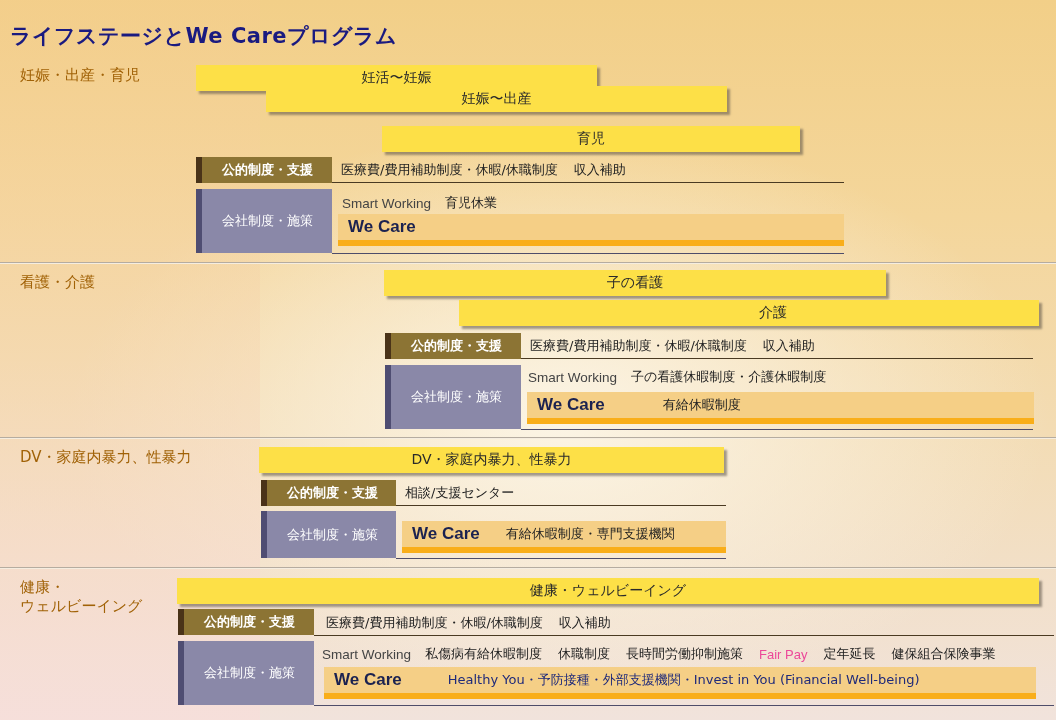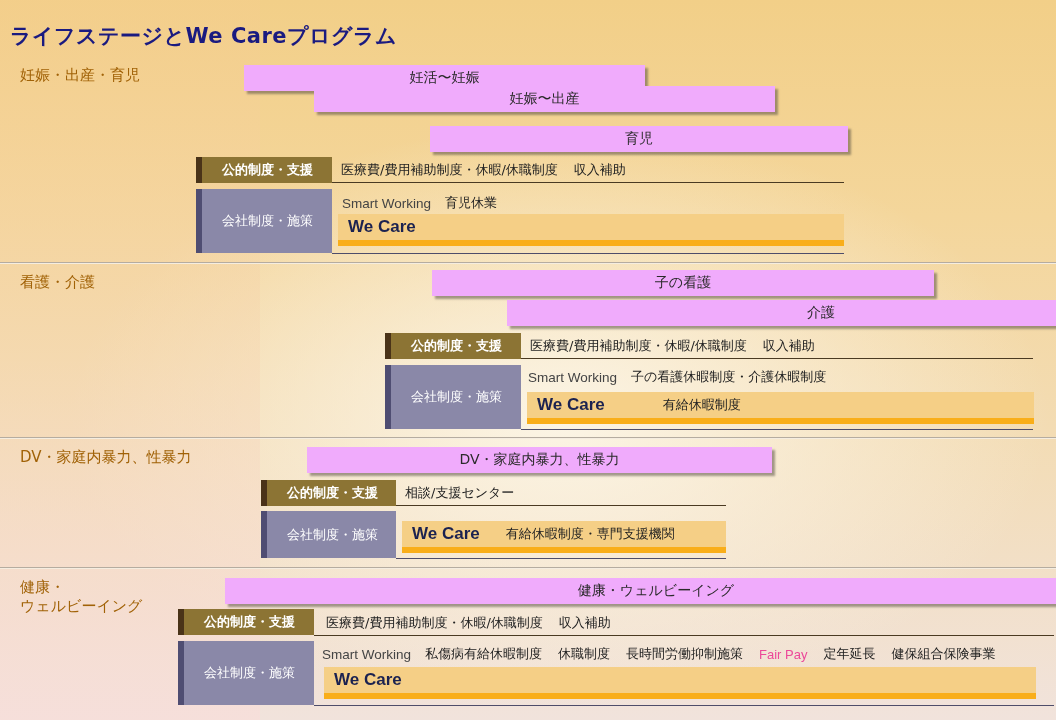--- a/index.html
+++ b/index.html
@@ -22,24 +22,24 @@
   }
   .sec-label {
     position: absolute; left: 20px; font-size: 15px; color: #a16207; line-height: 19px;
   }
   .divider {
     position: absolute; left: 0; width: 1056px; height: 2px;
     background: #b5aca0; border-bottom: 1px solid #f5ede0;
   }
   .stage-bar {
     position: absolute; height: 26px;
-    background: #f0abfc;
+    background: #fde047;
     box-shadow: 3px 3px 2px rgba(90,80,70,0.55);
     font-size: 14px; color: #2a2a2a;
-    display: flex; align-items: center; justify-content: center; margin-left: 48px;
+    display: flex; align-items: center; justify-content: center;
   }
   .tag {
     position: absolute; color: #ffffff; font-size: 13px; font-weight: bold;
     display: flex; align-items: center; padding-left: 20px;
   }
   .tag-public { background: #8c7434; border-left: 6px solid #4a3318; }
   .tag-company { background: #8a88a8; border-left: 6px solid #4f4d72; font-weight: normal; }
   .row-text {
     position: absolute; font-size: 13px; color: #222; white-space: nowrap;
     display: flex; align-items: center; height: 22px;
@@ -171,14 +171,15 @@
   <span class="sw">Smart Working</span>
   <span class="item">私傷病有給休暇制度</span>
   <span class="item">休職制度</span>
   <span class="item">長時間労働抑制施策</span>
   <span class="item" style="font-family:'Liberation Sans',sans-serif; color:#ec4899;">Fair Pay</span>
   <span class="item">定年延長</span>
   <span class="item">健保組合保険事業</span>
 </div>
 <div class="wecare" style="left:324px; top:667px; width:712px;">
   <span class="logo">We Care</span>
+  <span class="desc navy" style="margin-left:46px;">Healthy You・予防接種・外部支援機関・Invest  in You (Financial Well-being)</span>
 </div>
 <div class="line line-company" style="left:314px; top:705px; width:740px;"></div>
 
 </body></html>

